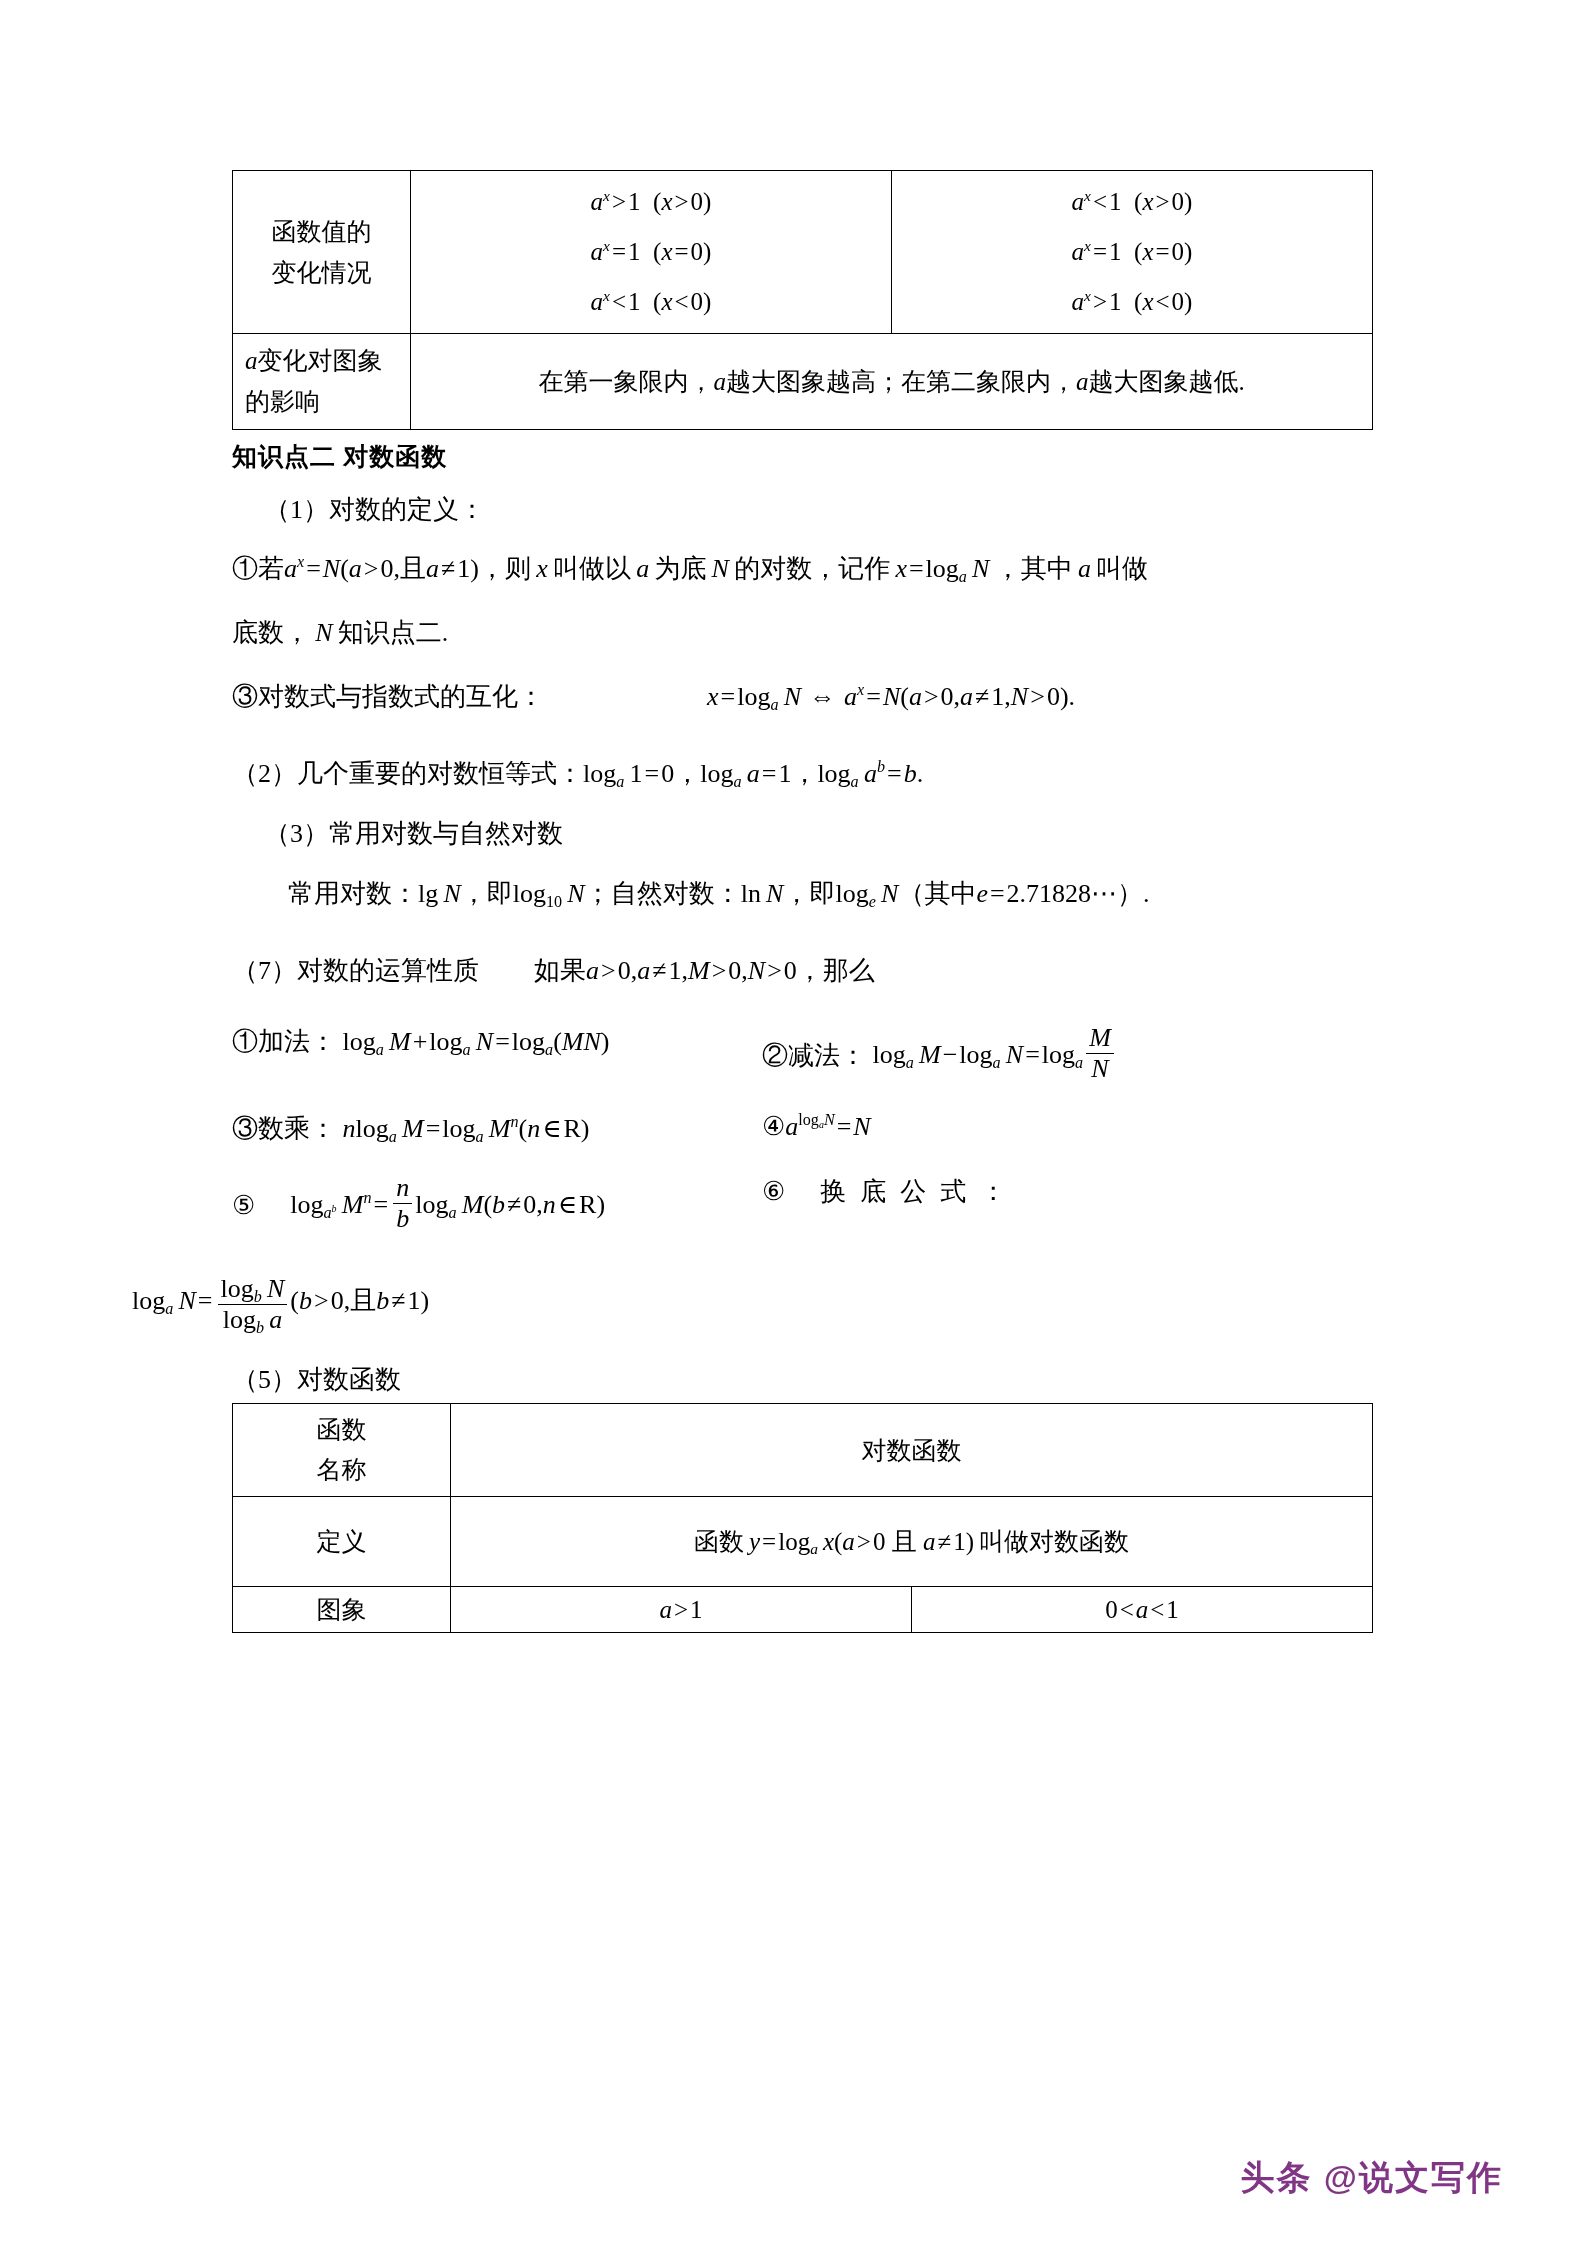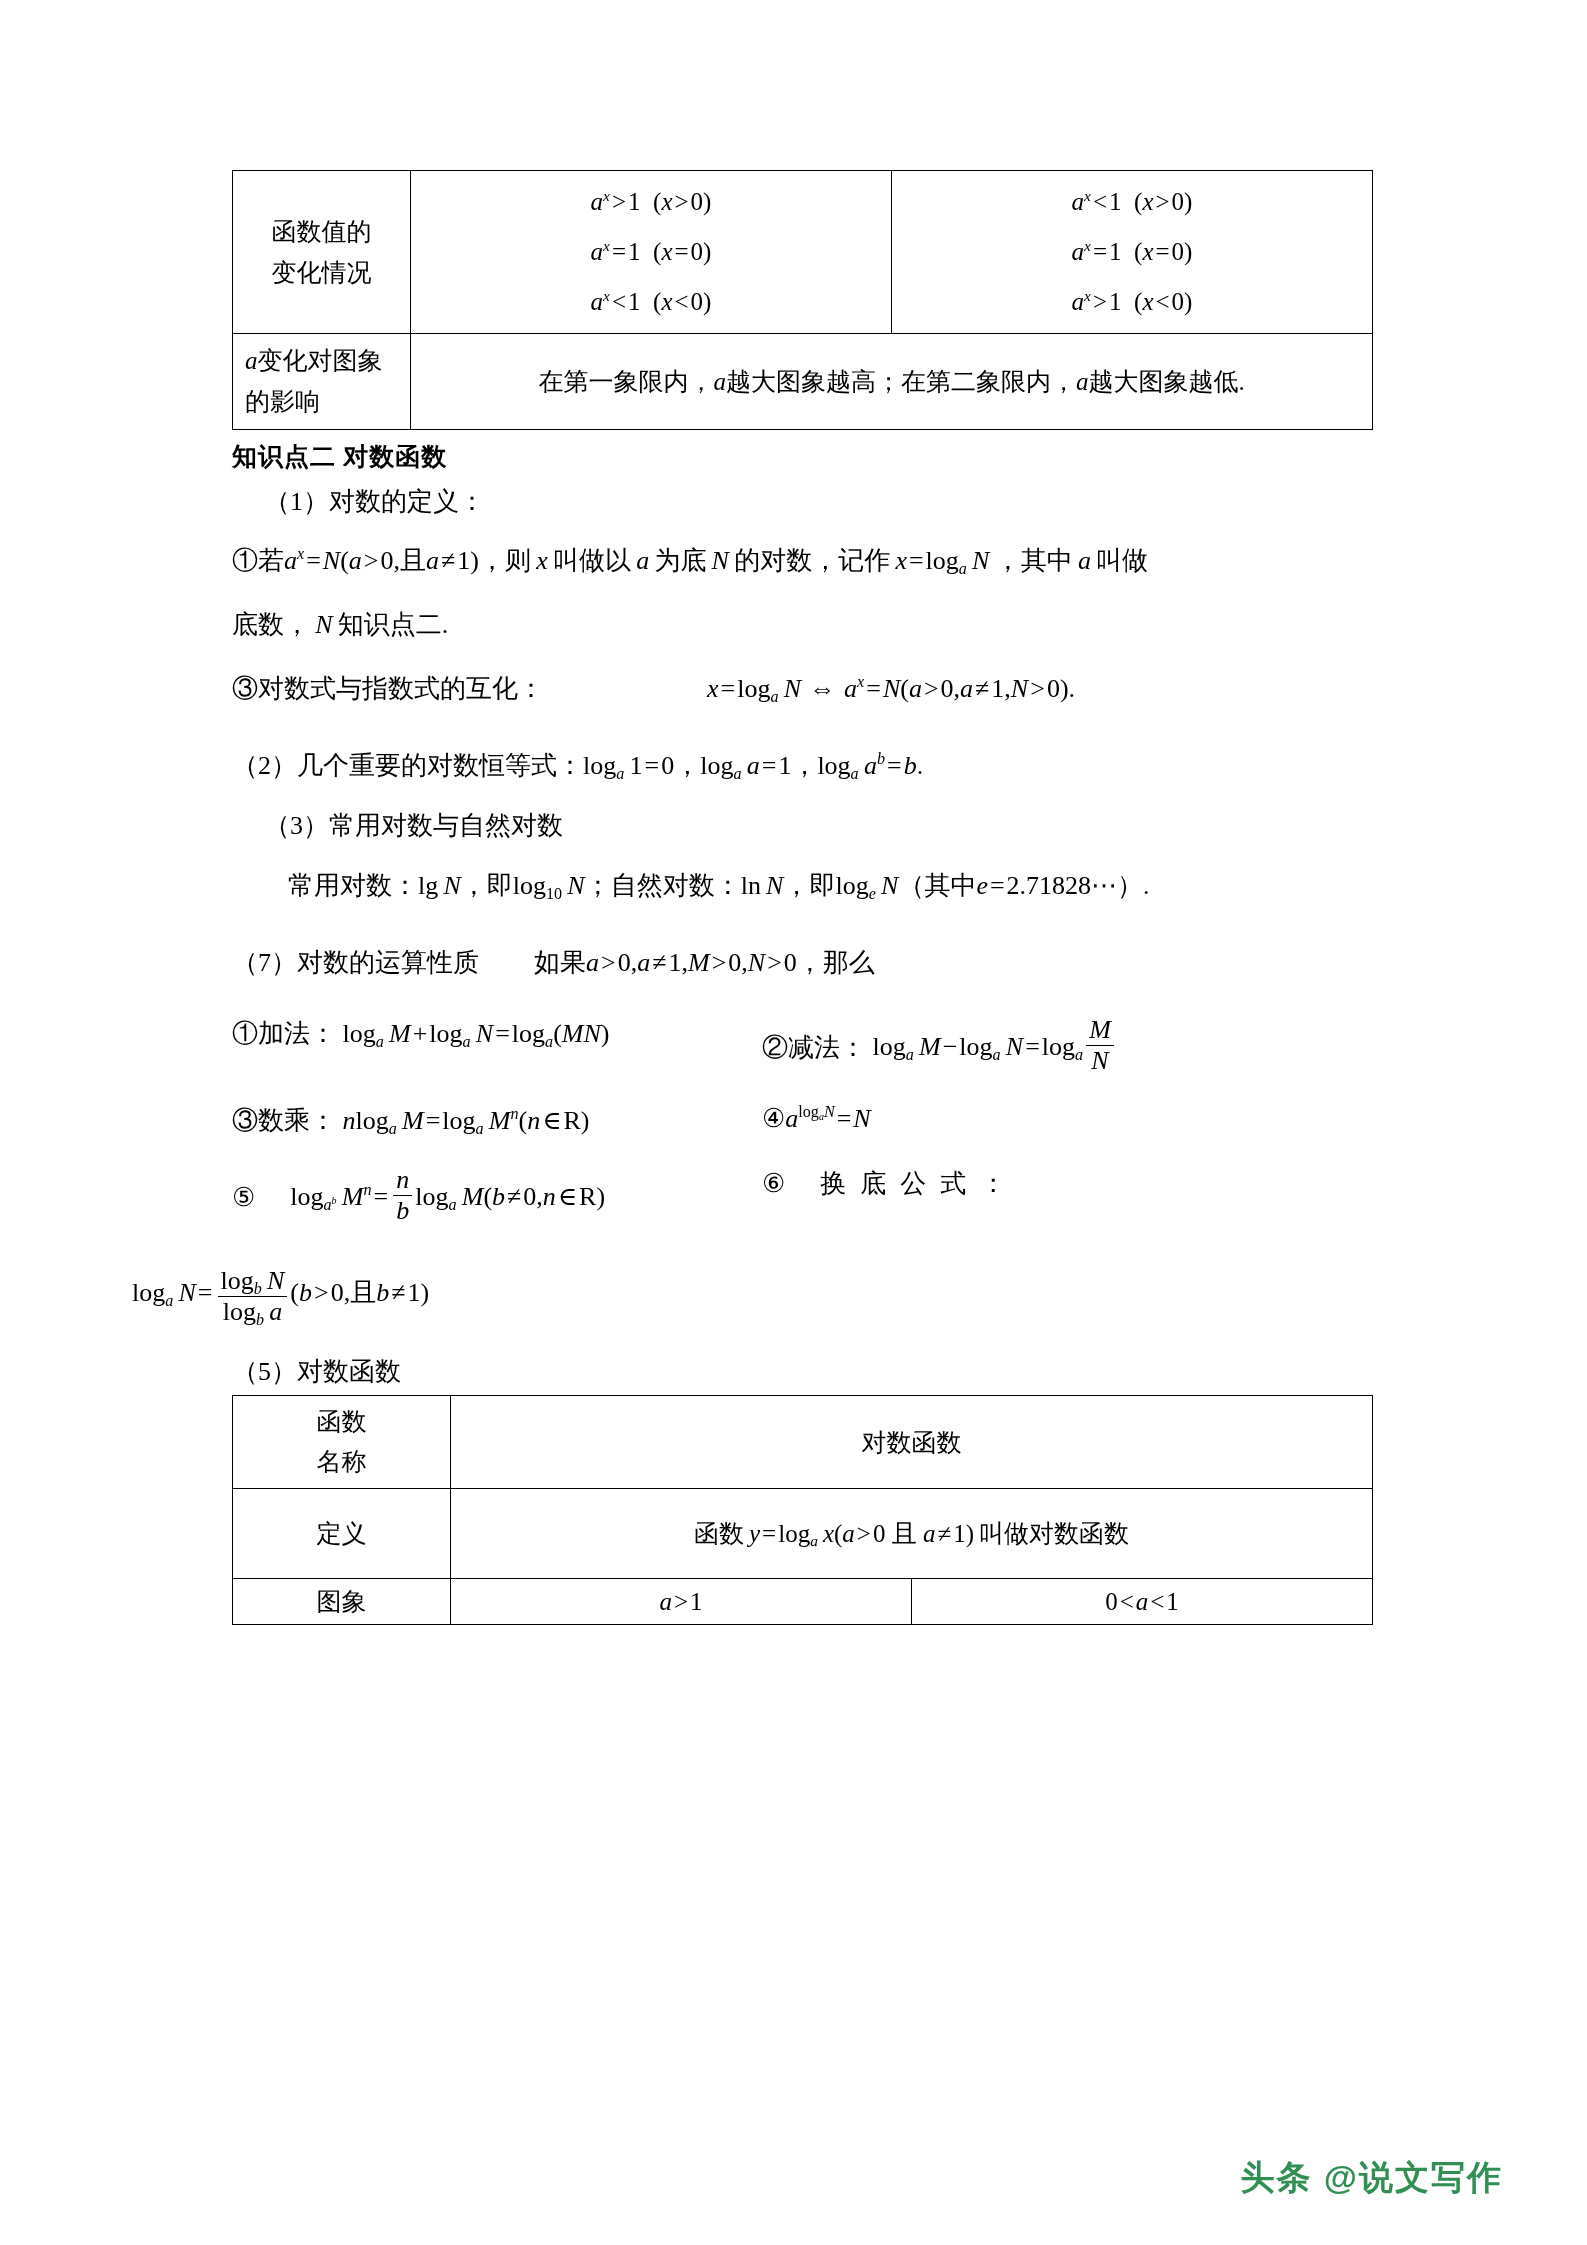--- a/index.html
+++ b/index.html
@@ -75,21 +75,21 @@
     font-size: 25px;
     padding: 6px 8px;
   }
   .cellline { display: block; padding: 11px 0; }
   .zh { font-style: normal; }
 
   
   .h2 {
     font-weight: bold;
     font-size: 25px;
-    margin: 10px 0 8px 0;
+    margin: 10px 0 16px 0;
     letter-spacing: 1px;
   }
   .para {
     font-size: 26px;
     margin: 0;
     padding: 7px 0;
     line-height: 1.42;
   }
   .para.tight { padding: 3px 0; margin-left: 32px; }
   .indent1 { padding-left: 56px; }
@@ -108,21 +108,21 @@
   .tbl-caption { font-size: 26px; padding: 10px 0 6px 0; }
 
   
   .watermark {
     position: absolute;
     right: 84px;
     bottom: 44px;
     font-family: "Liberation Sans", "DejaVu Sans", sans-serif;
     font-size: 34px;
     font-weight: bold;
-    color: #15803d;
+    color: #701a75;
     letter-spacing: 2px;
     opacity: 0.88;
     white-space: nowrap;
   }
 </style>
 </head>
 <body>
 
 <div class="page">
   <div class="content">

